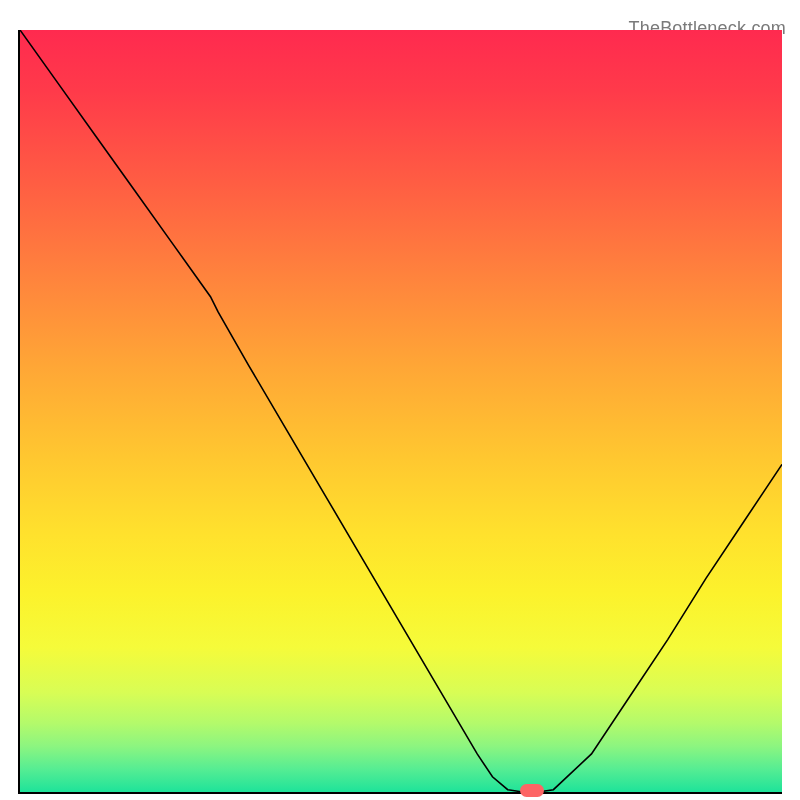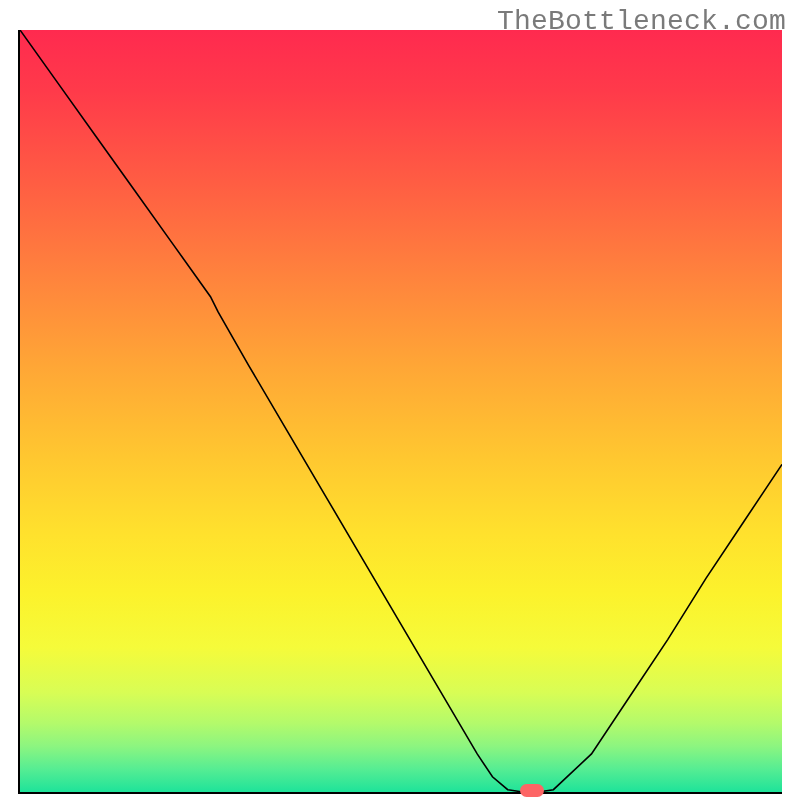--- a/index.html
+++ b/index.html
@@ -52,24 +52,24 @@
   }
   .marker {
     position: absolute;
     width: 24px;
     height: 13px;
     background: #fd6565;
     border-radius: 7px;
   }
   .watermark {
     position: absolute;
-    top: 6px;
+    top: 18px;
     right: 14px;
-    font-family: Liberation Mono, monospace;
-    font-size: 28px;
+    font-family: Liberation Sans, sans-serif;
+    font-size: 18px;
     color: #7a7a7a;
     letter-spacing: 0.2px;
   }
 </style>
 </head>
 <body>
 
 <div class="watermark">TheBottleneck.com</div>
 
 <div class="chart-container">

